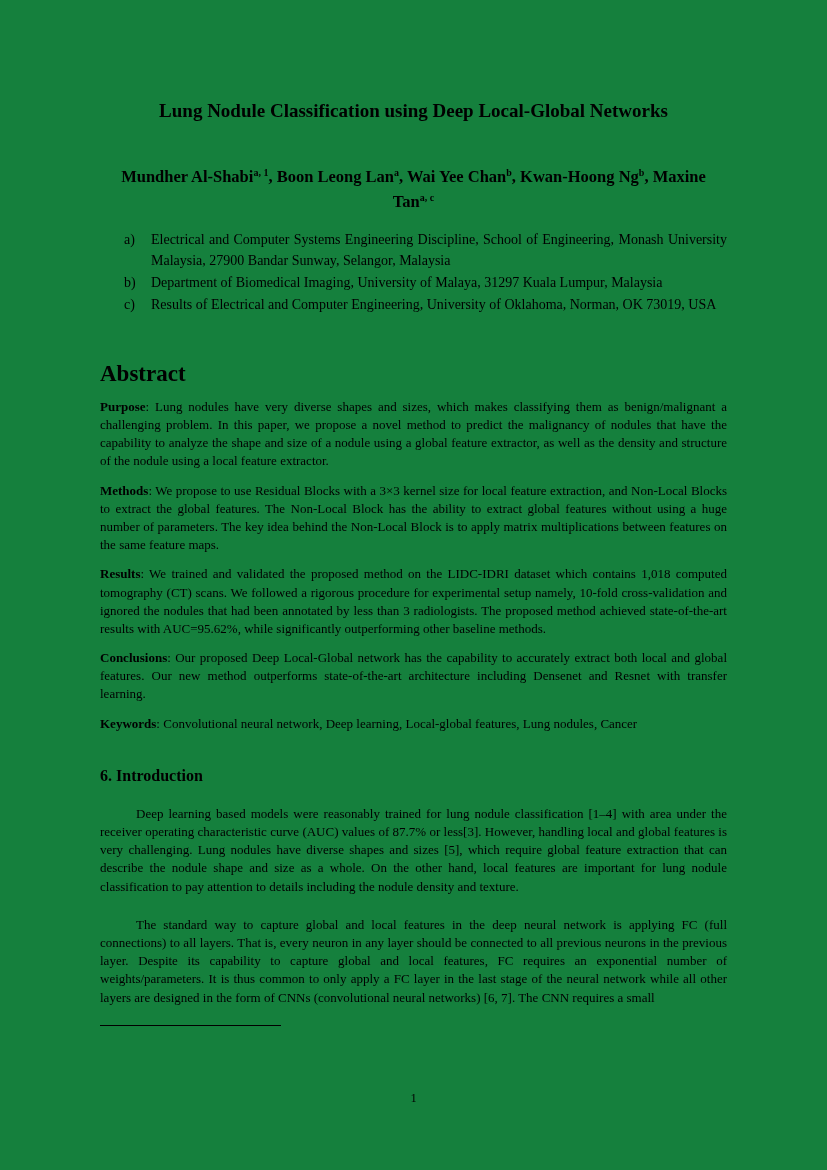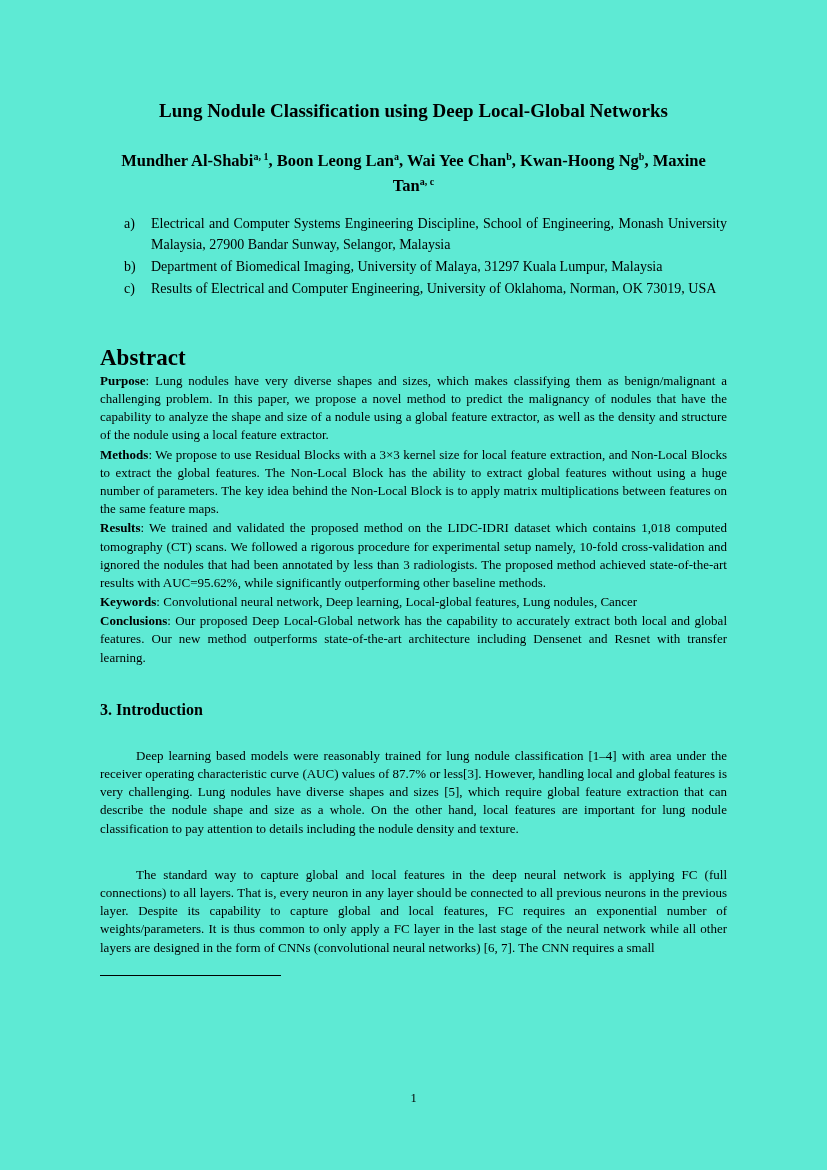--- a/index.html
+++ b/index.html
@@ -8,30 +8,30 @@
     width: 827px; height: 1170px;
     font-family: "Liberation Serif", serif;
     color: #000000;
     position: relative;
     overflow: hidden;
   }
   .page {
     position: relative;
     width: 827px; height: 1170px;
     padding: 99px 100px 0 100px;
-    background: #5eead4;
+    background: #15803d;
   }
   .title {
     font-size: 19px;
     font-weight: bold;
     text-align: center;
     line-height: 1.3;
   }
   .authors {
-    margin-top: 24px;
+    margin-top: 40px;
     font-size: 16.5px;
     font-weight: bold;
     text-align: center;
     line-height: 1.55;
     padding: 0 14px;
   }
   .authors sup { font-size: 10px; font-weight: bold; }
   .affiliations { margin-top: 14px; margin-left: 24px; }
   .aff-item {
     display: flex;
@@ -40,33 +40,33 @@
     margin-bottom: 1px;
   }
   .aff-marker { width: 27px; flex-shrink: 0; }
   .aff-text { flex: 1; text-align: justify; }
   .abstract-heading {
     margin-top: 46px;
     font-size: 23px;
     font-weight: bold;
   }
   .para {
-    margin-top: 1px;
+    margin-top: 11px;
     font-size: 13px;
     line-height: 1.40;
     text-align: justify;
   }
   .para .lead { font-weight: bold; }
   .section-heading {
     margin-top: 34px;
     font-size: 16px;
     font-weight: bold;
   }
   .body-para {
-    margin-top: 28px;
+    margin-top: 20px;
     font-size: 13px;
     line-height: 1.40;
     text-align: justify;
     text-indent: 36px;
   }
   .footnote-rule {
     margin-top: 18px;
     width: 181px;
     height: 0;
     border-top: 1px solid #000000;
@@ -117,27 +117,27 @@
   <p class="para">
     <span class="lead">Purpose</span><span>: Lung nodules have very diverse shapes and sizes, which makes classifying them as benign/malignant a challenging problem. In this paper, we propose a novel method to predict the malignancy of nodules that have the capability to analyze the shape and size of a nodule using a global feature extractor, as well as the density and structure of the nodule using a local feature extractor.</span>
   </p>
   <p class="para">
     <span class="lead">Methods</span><span>: We propose to use Residual Blocks with a 3×3 kernel size for local feature extraction, and Non-Local Blocks to extract the global features. The Non-Local Block has the ability to extract global features without using a huge number of parameters. The key idea behind the Non-Local Block is to apply matrix multiplications between features on the same feature maps.</span>
   </p>
   <p class="para">
     <span class="lead">Results</span><span>: We trained and validated the proposed method on the LIDC-IDRI dataset which contains 1,018 computed tomography (CT) scans. We followed a rigorous procedure for experimental setup namely, 10-fold cross-validation and ignored the nodules that had been annotated by less than 3 radiologists. The proposed method achieved state-of-the-art results with AUC=95.62%, while significantly outperforming other baseline methods.</span>
   </p>
   <p class="para">
+    <span class="lead">Conclusions</span><span>: Our proposed Deep Local-Global network has the capability to accurately extract both local and global features. Our new method outperforms state-of-the-art architecture including Densenet and Resnet with transfer learning.</span>
+  </p>
+  <p class="para">
     <span class="lead">Keywords</span><span>: Convolutional neural network, Deep learning, Local-global features, Lung nodules, Cancer</span>
   </p>
-  <p class="para">
-    <span class="lead">Conclusions</span><span>: Our proposed Deep Local-Global network has the capability to accurately extract both local and global features. Our new method outperforms state-of-the-art architecture including Densenet and Resnet with transfer learning.</span>
-  </p>
 
-  <h2 class="section-heading">3. Introduction</h2>
+  <h2 class="section-heading">6. Introduction</h2>
 
   <p class="body-para">Deep learning based models were reasonably trained for lung nodule classification [1–4] with area under the receiver operating characteristic curve (AUC) values of 87.7% or less[3]. However, handling local and global features is very challenging. Lung nodules have diverse shapes and sizes [5], which require global feature extraction that can describe the nodule shape and size as a whole. On the other hand, local features are important for lung nodule classification to pay attention to details including the nodule density and texture.</p>
   <p class="body-para">The standard way to capture global and local features in the deep neural network is applying FC (full connections) to all layers. That is, every neuron in any layer should be connected to all previous neurons in the previous layer. Despite its capability to capture global and local features, FC requires an exponential number of weights/parameters. It is thus common to only apply a FC layer in the last stage of the neural network while all other layers are designed in the form of CNNs (convolutional neural networks) [6, 7]. The CNN requires a small</p>
 
   <div class="footnote-rule"></div>
 
   <div class="page-number">1</div>
 
 </div>
 

